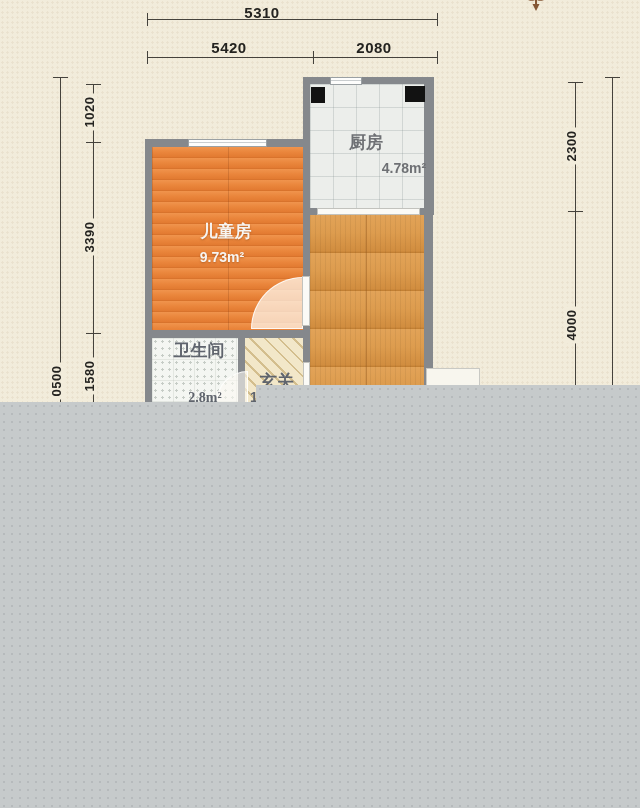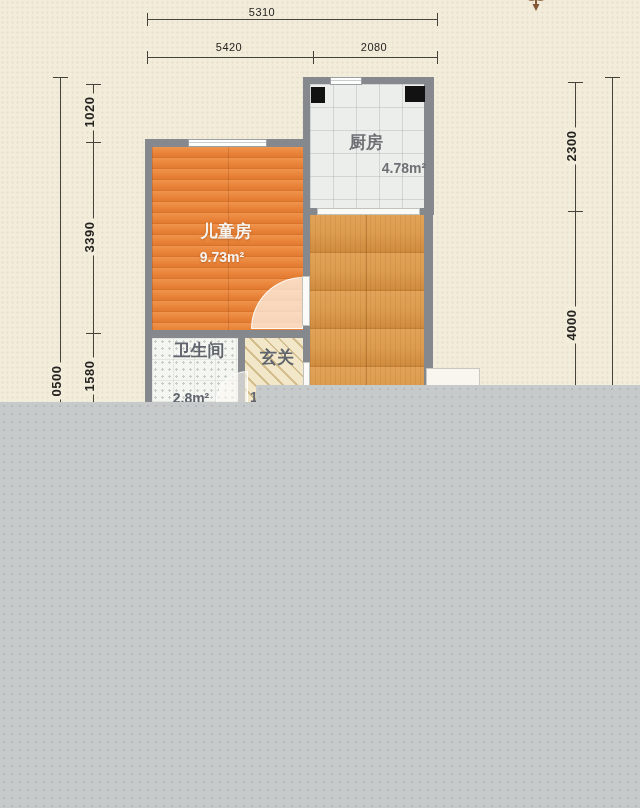--- a/index.html
+++ b/index.html
@@ -10,21 +10,21 @@
     background-size:5px 5px;
     font-family:"Liberation Sans", sans-serif;
   }
   
   .dimline-h { position:absolute; height:1px; background:#45423c; }
   .dimline-v { position:absolute; width:1px; background:#45423c; }
   .tick-v { position:absolute; width:1px; height:13px; background:#45423c; }
   .tick-h { position:absolute; width:15px; height:1px; background:#45423c; }
   .hlabel {
     position:absolute; transform:translate(-50%,-50%);
-    font-size:11px; font-weight:normal; color:#242320; letter-spacing:.5px; white-space:nowrap;
+    font-size:15px; font-weight:bold; color:#242320; letter-spacing:.5px; white-space:nowrap;
   }
   .vlabel {
     position:absolute; transform:translate(-50%,-50%) rotate(-90deg);
     font-size:13px; font-weight:bold; color:#242320; letter-spacing:.5px; white-space:nowrap;
     background:#f2ecdb; padding:0 3px; line-height:14px;
   }
   
   .wall { position:absolute; background:#85888c; }
   
   .floor-kids {
@@ -166,22 +166,22 @@
   <div class="room-area white-txt" style="left:222px; top:257px;">9.73m²</div>
 
   <div class="wall" style="left:145px; top:330px; width:165px; height:8px;"></div>
   <div class="wall" style="left:145px; top:338px; width:7px; height:64px;"></div>
   <div class="floor-bath" style="left:152px; top:338px; width:86px; height:64px;"></div>
   <div class="wall" style="left:238px; top:338px; width:7px; height:64px;"></div>
   <div class="floor-entry" style="left:245px; top:338px; width:58px; height:64px;"></div>
   <div class="arc" style="left:216px; top:371px; width:32px; height:32px; background:rgba(252,250,243,.6);"></div>
   <div class="door-strip" style="left:303px; top:362px; width:7px; height:36px;"></div>
   <div class="room-name bath-txt" style="left:199px; top:350px;">卫生间</div>
-  <div class="room-area bath-txt" style="left:191px; top:398px;">2.8m²</div>
-  <div class="room-name bath-txt" style="left:277px; top:357px;">玄关</div>
+  <div class="room-area bath-txt" style="left:205px; top:398px;font-family:Liberation Serif, serif;">2.8m²</div>
+  <div class="room-name bath-txt" style="left:277px; top:381px;">玄关</div>
   <div class="room-area bath-txt" style="left:254px; top:397px;">1</div>
 
   <div class="white-box" style="left:426px; top:368px; width:54px; height:34px;"></div>
 
   <div class="overlay" style="left:256px; top:385px; width:384px; height:18px;"></div>
   <div class="overlay" style="left:0px; top:402px; width:640px; height:406px;"></div>
 
 </div>
 
 </body></html>

